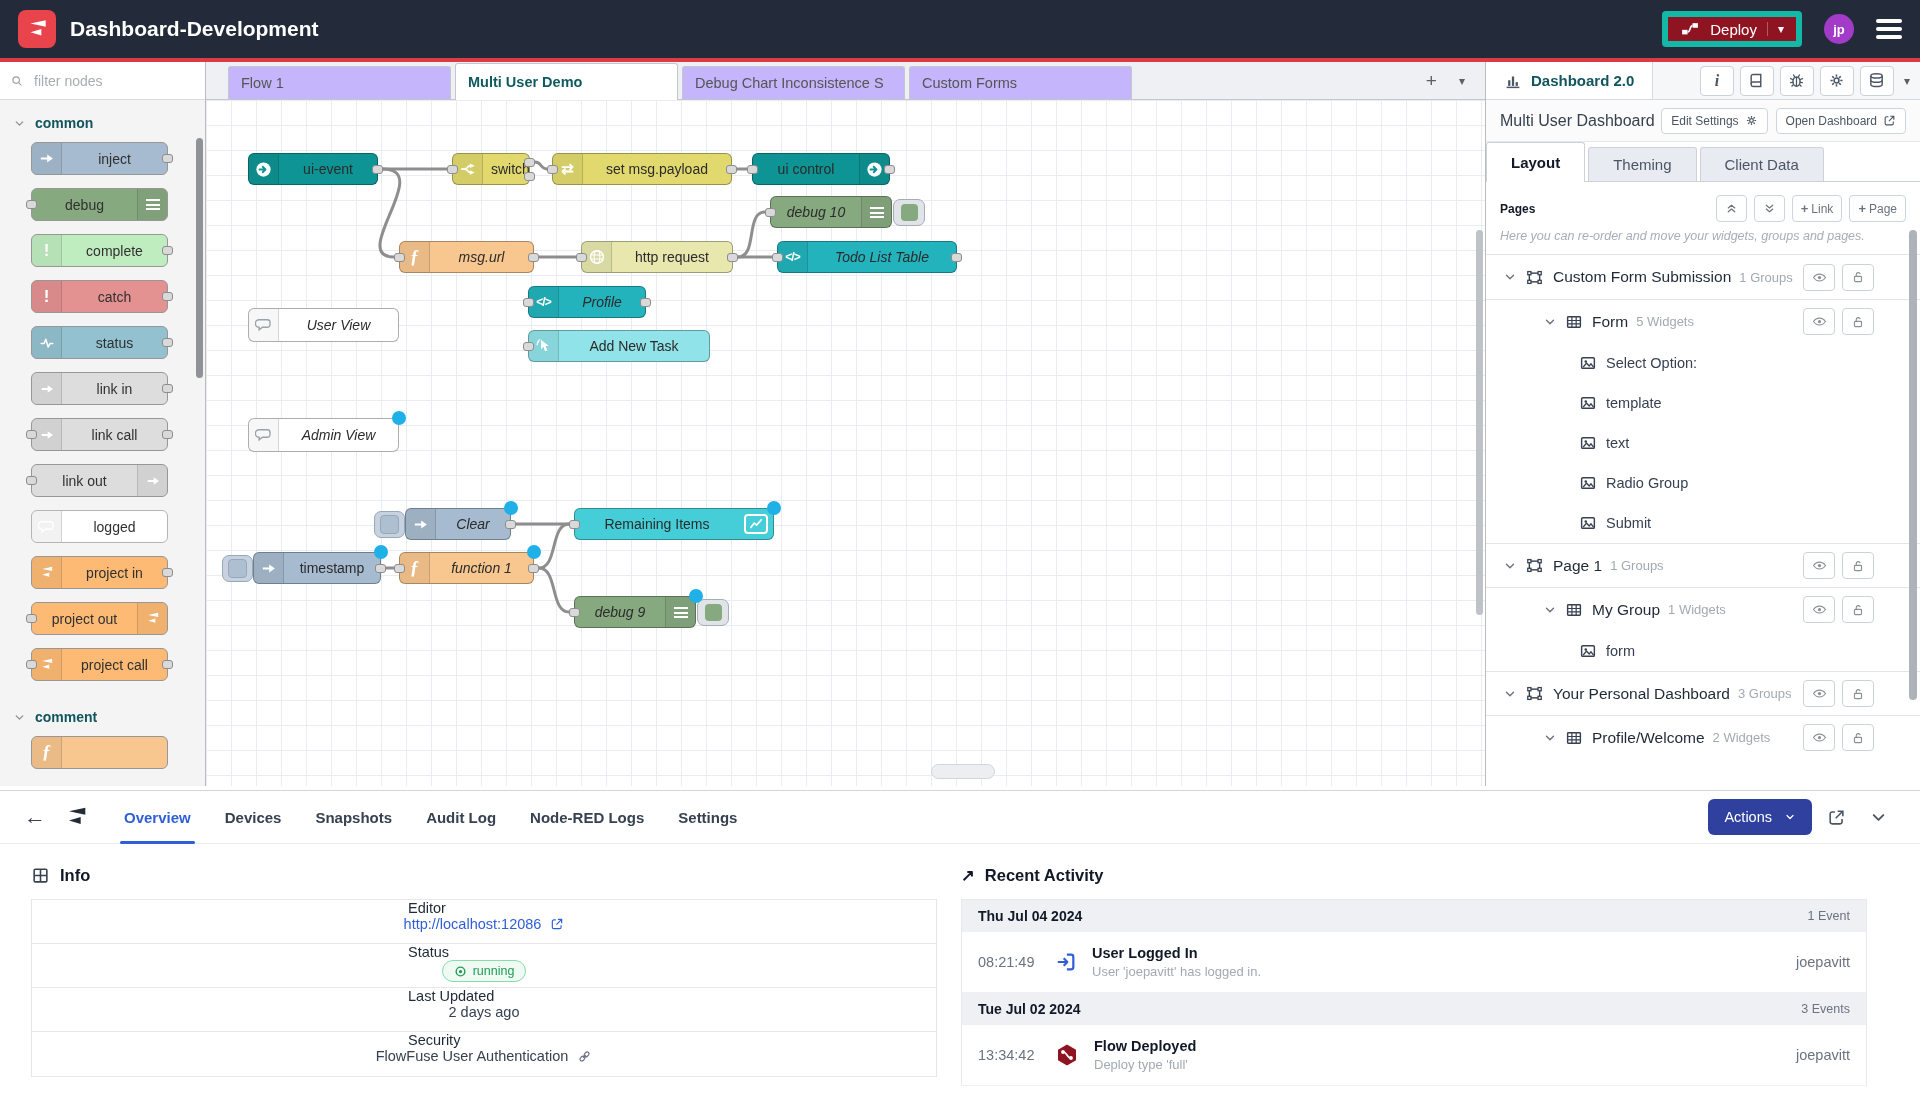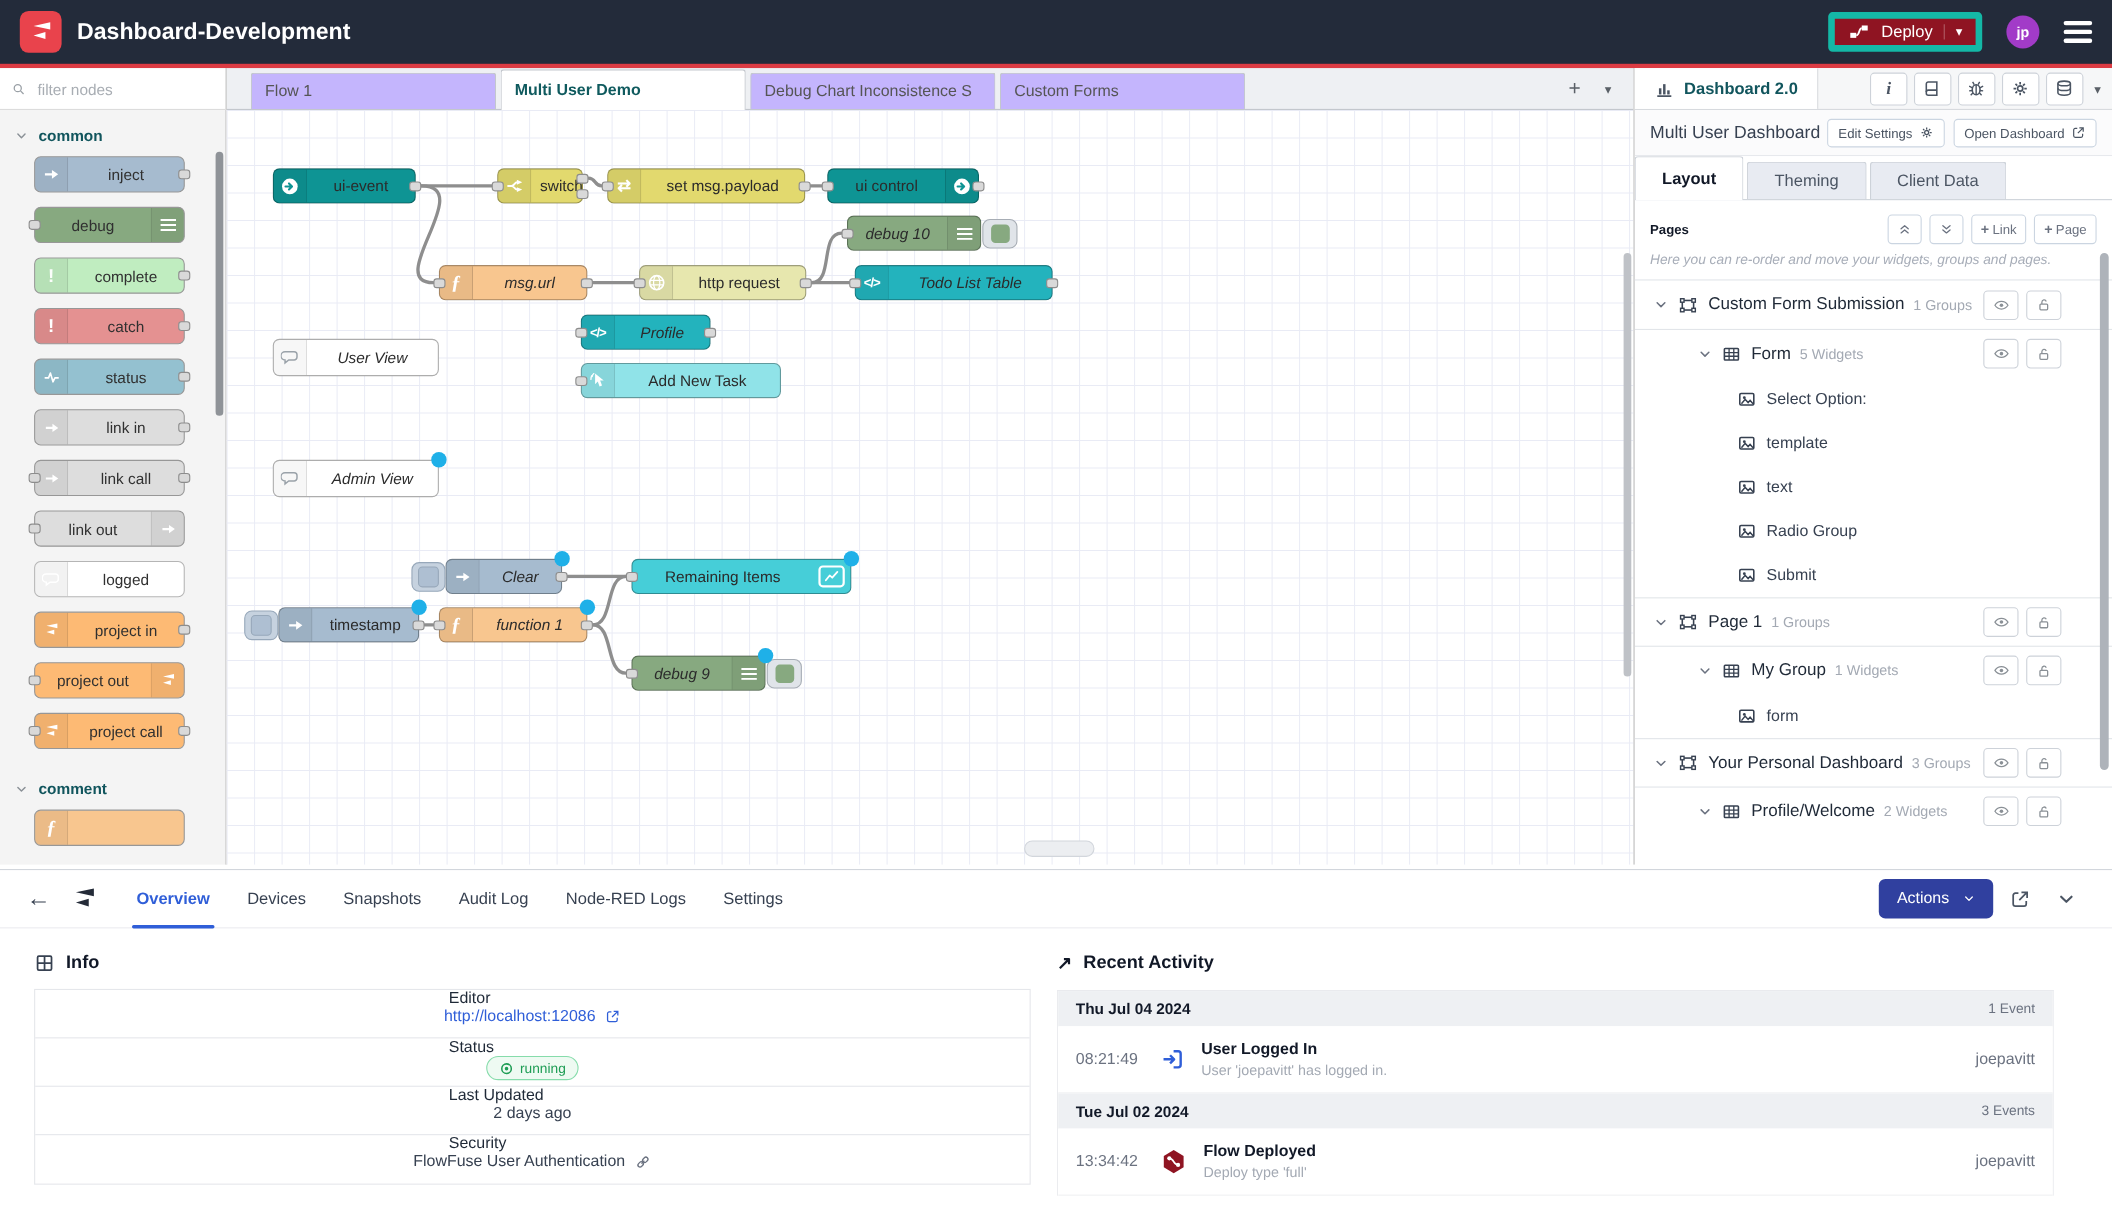--- a/index.html
+++ b/index.html
@@ -163,31 +163,31 @@
     background:#eceef1; border:1px solid #d2d6dc; border-radius:8px; z-index:40; cursor:row-resize; }
 
   
   .bottom { position:absolute; left:0; top:790px; width:1920px; height:312px; background:#fff;
     border-top:1px solid #d2d6dc; z-index:30; display:flex; flex-direction:column; }
   .bnav { height:53px; display:flex; align-items:center; padding:0 24px; gap:6px;
     border-bottom:1px solid #ececf0; flex:none; }
   .back-arrow { font-size:22px; color:#374151; margin-right:10px; cursor:pointer; }
   .blogo { color:#242b38; margin-right:14px; }
   .btab { font-size:15px; color:#374151; padding:0 14px; height:53px; display:flex; align-items:center;
-    position:relative; cursor:pointer; }
+    position:relative; cursor:pointer;font-weight:bold; }
   .btab.active { color:#2f5ed8; font-weight:600; }
   .btab.active::after { content:""; position:absolute; left:10px; right:10px; bottom:0; height:3px;
     background:#2f5ed8; border-radius:2px; }
   .actions-btn { margin-left:auto; background:#30409f; color:#fff; border:none; border-radius:6px;
     height:36px; padding:0 16px; display:flex; align-items:center; gap:12px; font-size:14.5px; cursor:pointer; }
   .bicon { width:36px; height:36px; display:flex; align-items:center; justify-content:center;
     color:#4b5563; cursor:pointer; }
   .bcontent { flex:1; display:flex; gap:24px; padding:16px 53px 0 31px; overflow:hidden; }
   .bcol { flex:1; min-width:0; }
-  .bhead { display:flex; align-items:flex-start; gap:10px; font-size:16.5px; font-weight:700;
+  .bhead { display:flex; align-items:flex-end; gap:10px; font-size:16.5px; font-weight:700;
     color:#111827; margin:6px 0 14px; }
   .info-table { border:1px solid #e5e7eb; background:#fff; }
   .irow { display:flex; align-items:center; min-height:44px; border-bottom:1px solid #e5e7eb; padding:0 16px;flex-direction:column; }
   .irow:last-child { border-bottom:none; }
   .ilabel { width:152px; font-size:14.5px; color:#1f2937; flex:none; }
   .ival { font-size:14.5px; color:#374151; display:flex; align-items:center; gap:9px; }
   .link { color:#2f5ed8; cursor:pointer; }
   .badge { display:inline-flex; align-items:center; gap:6px; border:1px solid #86dcab; background:#eefaf2;
     color:#1f9d55; border-radius:999px; padding:3px 11px; font-size:12.5px; }
   .alist { border:1px solid #e9eaee; border-bottom:none; }

